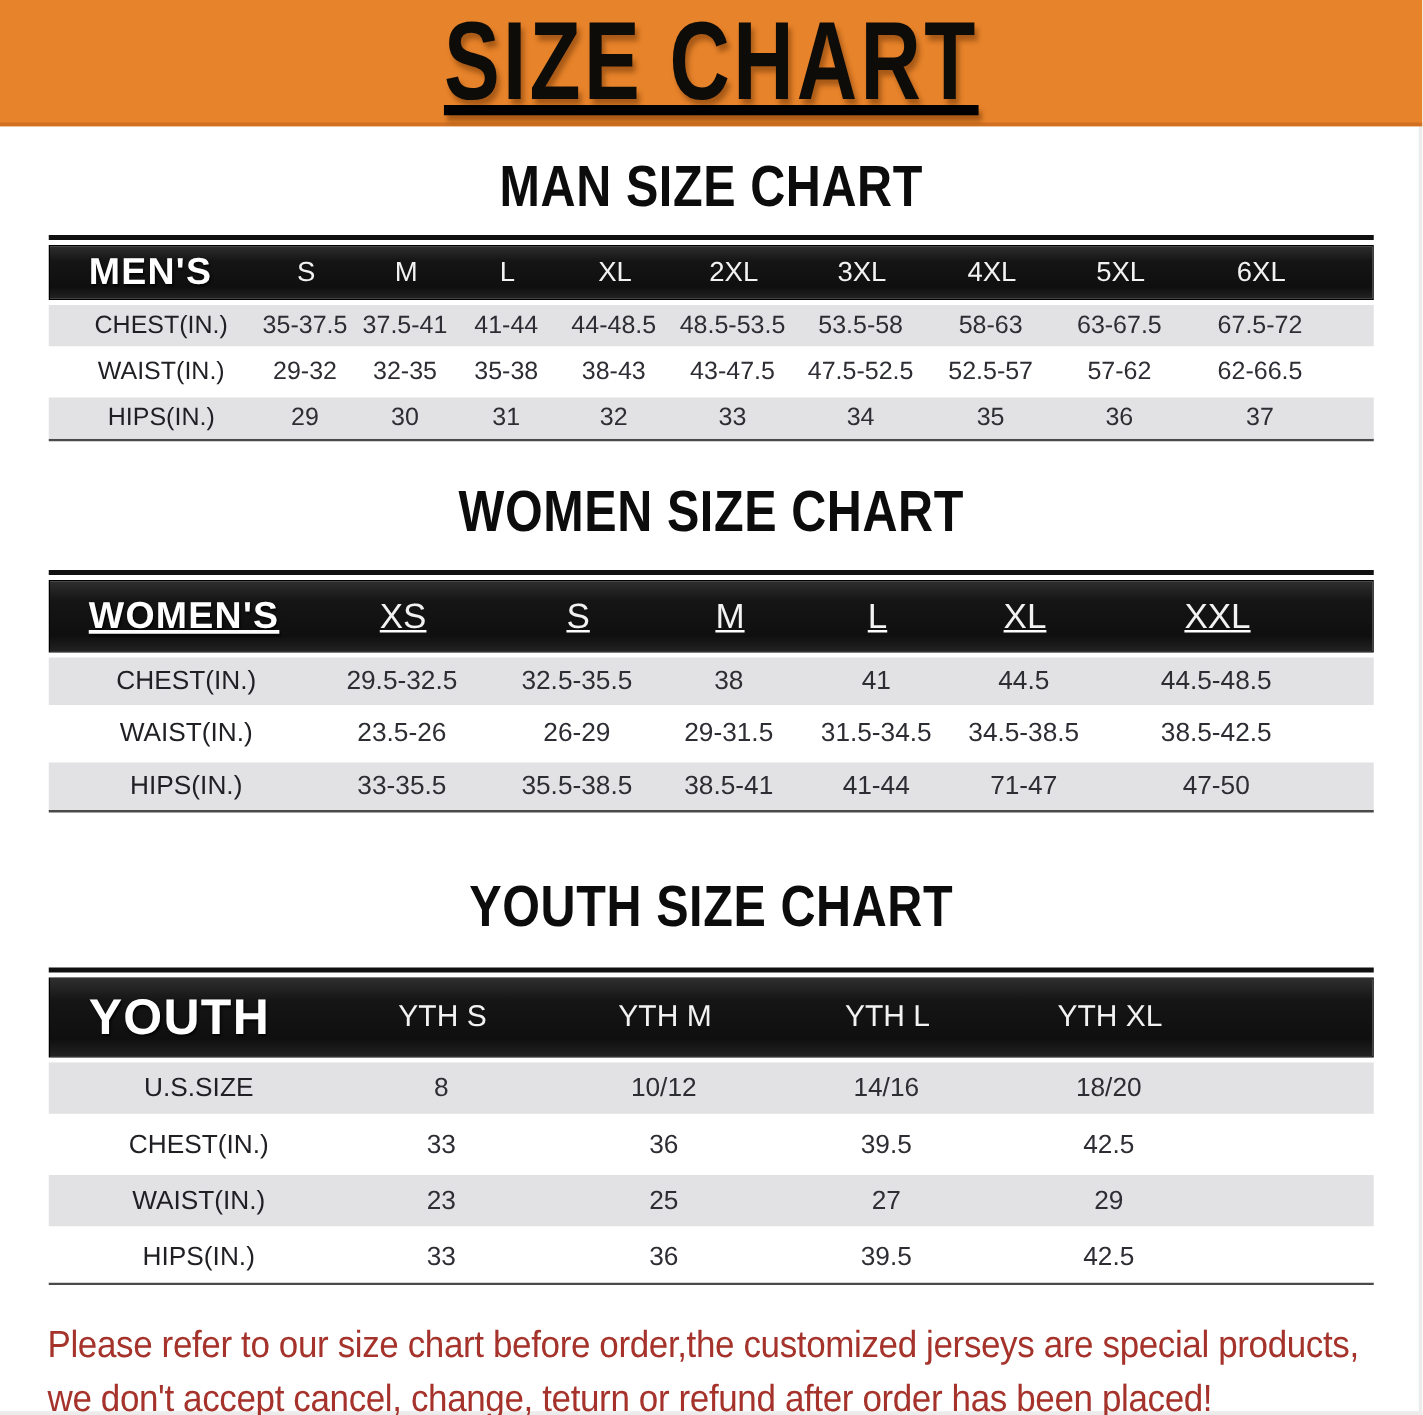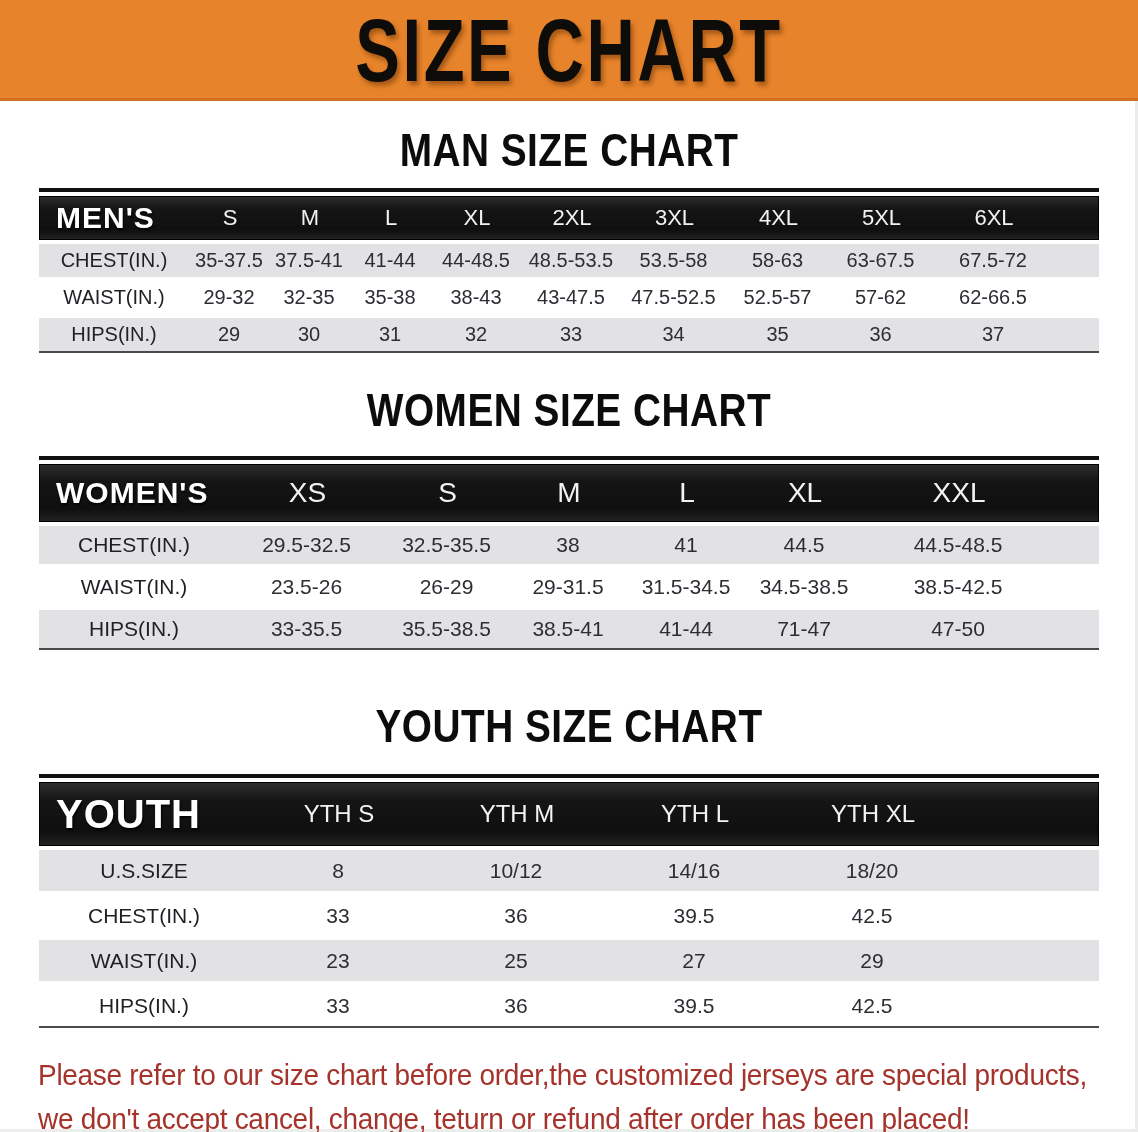--- a/index.html
+++ b/index.html
@@ -3,47 +3,47 @@
 <meta charset="utf-8">
 <style>
   * { margin:0; padding:0; box-sizing:border-box; }
   html,body { background:#fff; }
   body { font-family:"Liberation Sans", sans-serif; }
   .page { width:1138px; height:1132px; background:#ffffff; overflow:hidden; position:relative;
           box-shadow: inset -3px 0 0 #ececec, inset 0 -3px 0 #ececec; }
 
   
   .banner { height:101px; background:#E7832A; border-bottom:3px solid #d8username7722; border-bottom:3px solid #d07020;
-            display:flex; align-items:center; justify-content:center; }
+            display:flex; align-items:center; justify-content:center;text-decoration:underline; }
   .banner h1 { font-size:76px; font-weight:700; color:#0e0c09; letter-spacing:3px; white-space:nowrap;
                transform:scale(0.88,1.17); text-shadow:3px 4px 4px rgba(90,40,0,0.45); }
 
   
   .sec-heading { text-align:center; font-weight:700; font-size:40px; color:#0c0c0c; letter-spacing:0.5px;
                  transform:scale(0.97,1.16); white-space:nowrap; }
   .sec-men   .sec-heading { margin:27px 0 15px; }
   .sec-women .sec-heading { margin:35px 0 23px; }
   .sec-youth .sec-heading { margin:54px 0 25px; }
 
   
   .tbl { width:1060px; margin:0 auto; border-top:4px solid #101010; padding-top:4px;
          border-bottom:2px solid #4a4a4a; }
-  .tr { display:grid; align-items:center; margin-bottom:4px; }
+  .tr { display:grid; align-items:center; margin-bottom:4px;padding-left:15px; }
   .tr:last-child { margin-bottom:0; }
   .thead { background:linear-gradient(180deg,#2e2e2e 0%,#151515 28%,#0f0f0f 78%,#222 100%);
            color:#fff; border:1px solid #000; }
   .row-gray  { background:#E2E2E4; }
   .row-white { background:#ffffff; }
 
   .tbl-men   .tr { grid-template-columns:150px 80px 80px 82px 90px 100px 105px 103px 103px 122px 1fr; }
   .tbl-women .tr { grid-template-columns:190px 155px 125px 118px 118px 118px 190px 1fr; }
   .tbl-youth .tr { grid-template-columns:210px 178px 178px 178px 178px 1fr; }
 
   .tbl-men   .thead { height:44px; }
-  .tbl-women .thead { height:58px; }
+  .tbl-women .thead { height:58px;text-decoration:underline; }
   .tbl-youth .thead { height:64px; }
   .tbl-men   .trow { height:33px; }
   .tbl-women .trow { height:38px; }
   .tbl-youth .trow { height:41px; }
 
   .cell { text-align:center; }
   .label-cell { text-align:left; padding-left:16px; font-weight:700; letter-spacing:1px;
                 text-shadow:1px 2px 2px rgba(0,0,0,0.85); white-space:nowrap; }
   .tbl-men   .label-cell { font-size:30px; }
   .tbl-women .label-cell { font-size:30px; }

